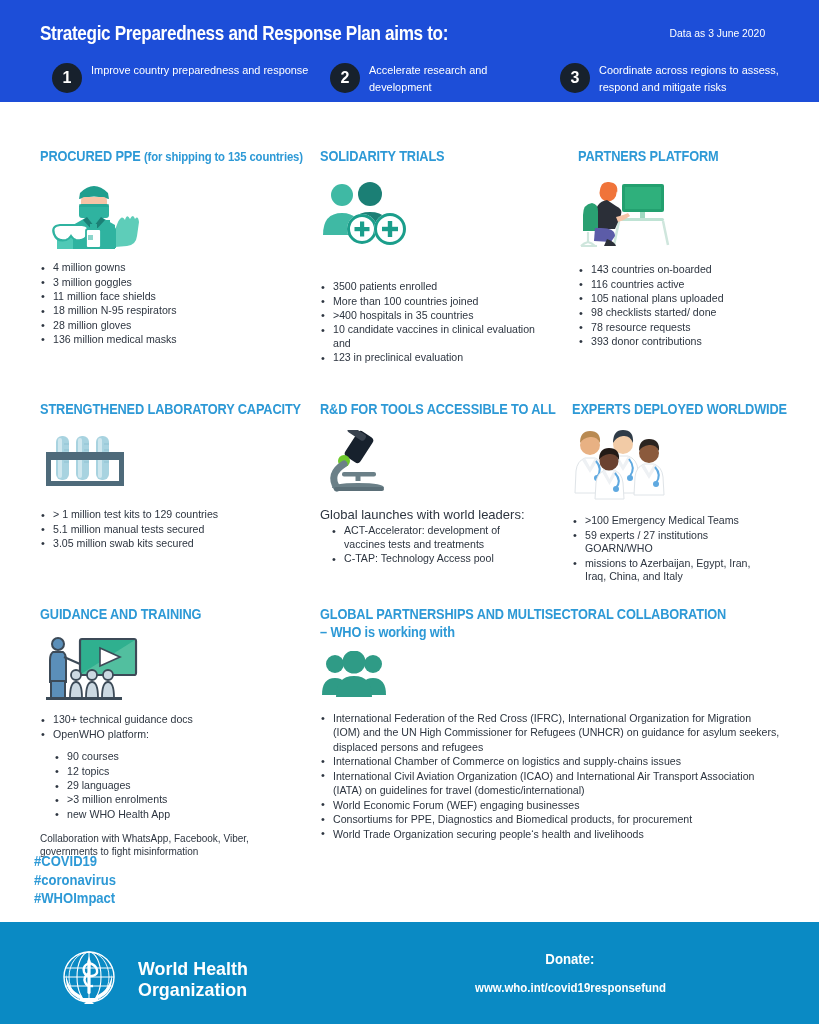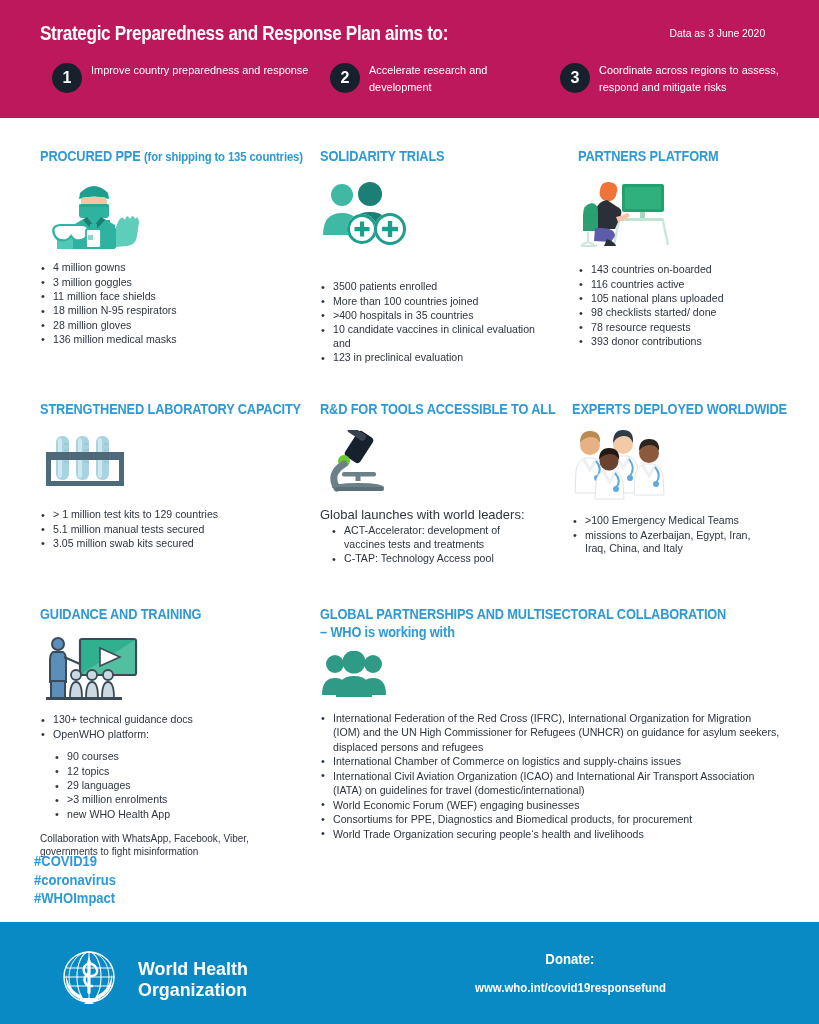--- a/index.html
+++ b/index.html
@@ -14,22 +14,22 @@
     position: relative;
     width: 819px;
     height: 1024px;
     background: #ffffff;
   }
 
   
   .header {
     position: absolute;
     left: 0; top: 0;
-    width: 819px; height: 118px;
-    background: #be185d;
+    width: 819px; height: 102px;
+    background: #1d4ed8;
   }
   .header-title {
     position: absolute;
     left: 40px; top: 22px;
     font-size: 19.5px;
     font-weight: bold;
     color: #ffffff;
     letter-spacing: -0.4px;
     transform: scaleX(0.88);
     transform-origin: left center;
@@ -380,20 +380,21 @@
         <path d="M33 42 q-8 3 -9 13 l-1 16 h29 l-1 -16 q-1 -10 -9 -13 z" fill="#ffffff" stroke="#dfe4e8" stroke-width="1"></path>
         <circle cx="37" cy="33" r="9.5" fill="#6b4230"></circle>
         <path d="M27 32 q0 -12 10 -12 q11 0 10 12 q-3 -7 -10 -6 q-7 1 -10 6 z" fill="#231a16"></path>
         <path d="M33 42 l4.5 9 l4.5 -9 l3 2 l-7.5 13 l-7.5 -13 z" fill="#eef1f4"></path>
         <path d="M43 45 q7 8 1 15" stroke="#5fa9e0" stroke-width="2" fill="none"></path>
         <circle cx="44" cy="61" r="3" fill="#5fa9e0"></circle>
       </svg>
     </div>
     <ul class="bullets" style="margin-top:14px; width:200px;">
       <li>&gt;100 Emergency Medical Teams</li>
+      <li>59 experts / 27 institutions GOARN/WHO</li>
       <li>missions to Azerbaijan, Egypt, Iran, Iraq, China, and Italy</li>
     </ul>
   </div>
 
   <div class="col" style="left:40px; top:605px; width:270px;">
     <div class="sec-title">GUIDANCE AND TRAINING</div>
     <div class="icon-box" style="margin-top:12px; height:66px;">
       <svg width="108" height="66" viewBox="0 0 108 66">
         <rect x="40" y="4" width="56" height="36" rx="2" fill="#2fb08f" stroke="#3c4a57" stroke-width="2.2"></rect>
         <path d="M41 39 l54 -34 v34 z" fill="#7fd2b3" opacity=".45"></path>

